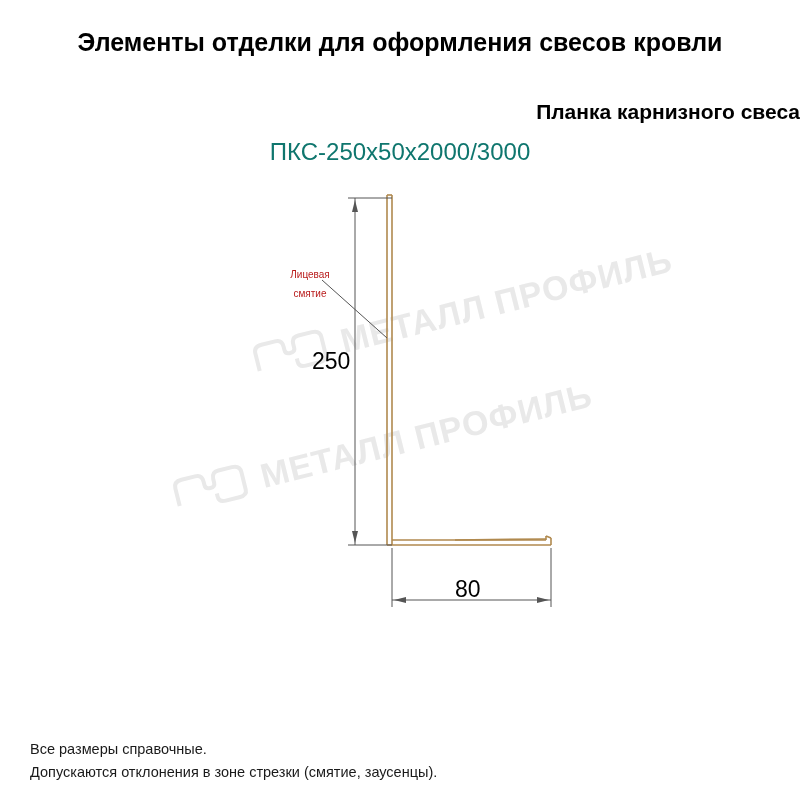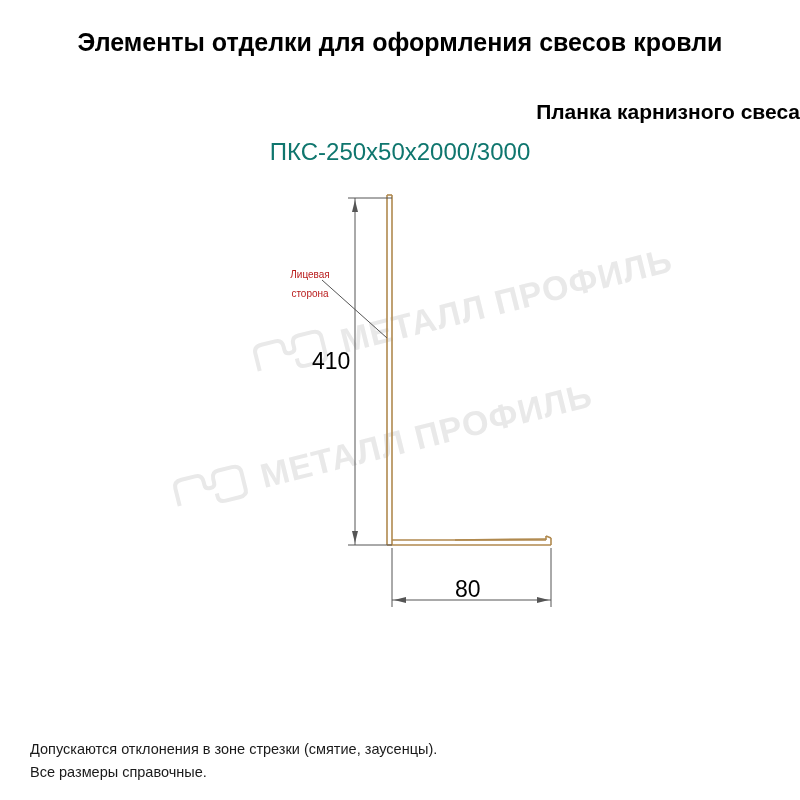--- a/index.html
+++ b/index.html
@@ -183,24 +183,24 @@
         <line x1="392" y1="378" x2="392" y2="437"></line>
         <line x1="551" y1="378" x2="551" y2="437"></line>
         <polygon points="394,430 406,427 406,433" fill="#555555" stroke="none"></polygon>
         <polygon points="549,430 537,427 537,433" fill="#555555" stroke="none"></polygon>
       </g>
     </svg>
   </div>
 
   <div class="callout">
     <div>Лицевая</div>
-    <div>сторона</div>
-  </div>
-
-  <div class="dim-250">410</div>
+    <div>смятие</div>
+  </div>
+
+  <div class="dim-250">250</div>
   <div class="dim-50">80</div>
 
   <div class="footnotes">
+    <div>Все размеры справочные.</div>
     <div>Допускаются отклонения в зоне стрезки (смятие, заусенцы).</div>
-    <div>Все размеры справочные.</div>
   </div>
 
 </div>
 
 </body></html>

